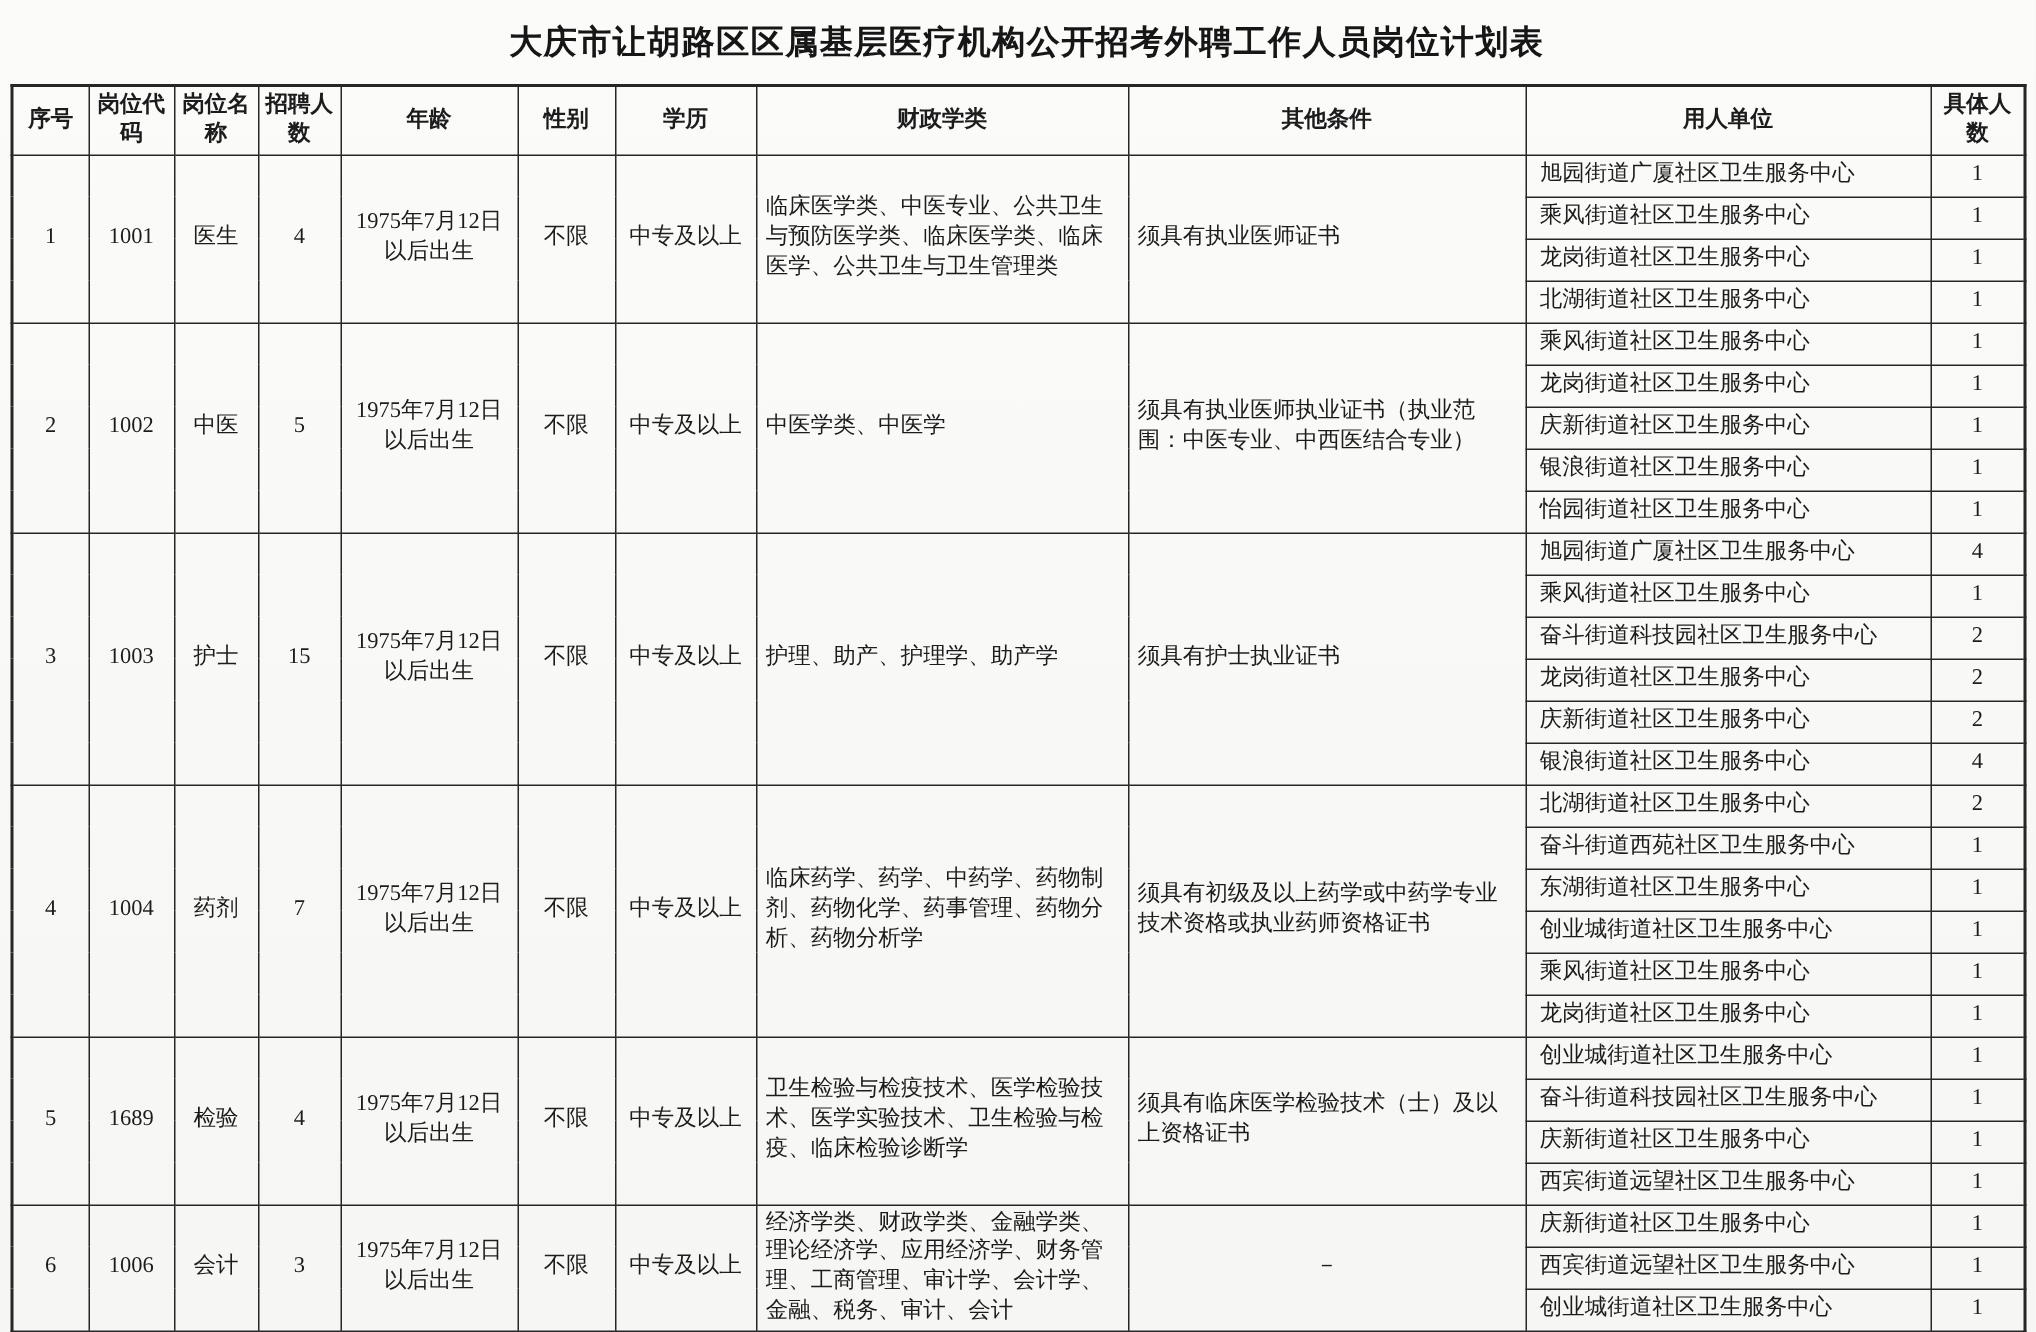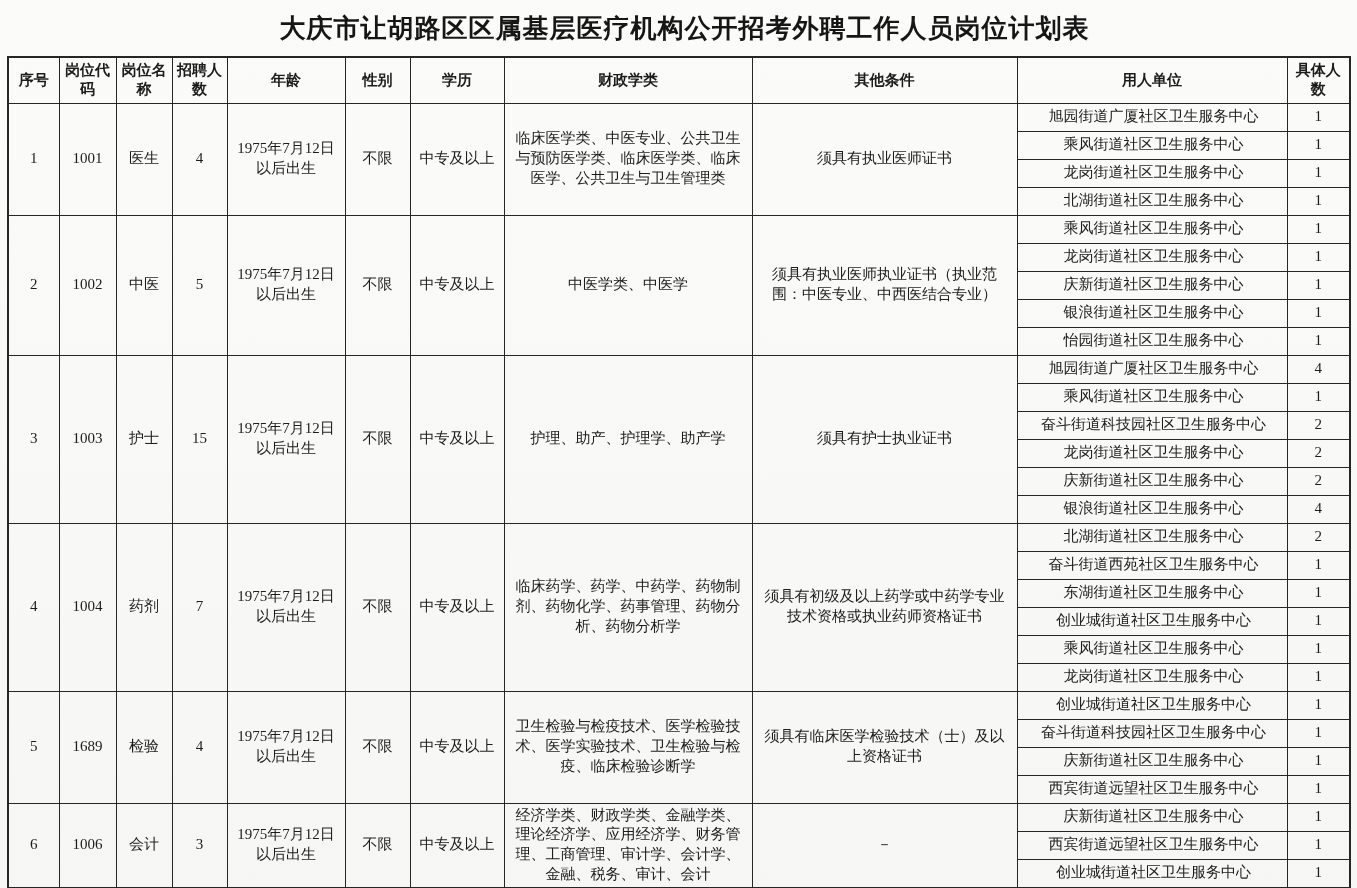--- a/index.html
+++ b/index.html
@@ -16,21 +16,21 @@
     box-sizing: border-box;
     overflow: hidden;
   }
   .title-band {
     height: 56px;
     display: flex;
     align-items: center;
     justify-content: center;
   }
   .page-title {
-    font-size: 26px;
+    font-size: 22px;
     font-weight: 700;
     letter-spacing: 1px;
     color: #161616;
     margin-left: 12px;
   }
   table.plan {
     border-collapse: collapse;
     table-layout: fixed;
     margin-left: 7px;
     width: 1342px;
@@ -50,21 +50,21 @@
   }
   thead tr { height: 46px; }
   tbody tr { height: 28px; }
   td {
     font-size: 15px;
     line-height: 1.32;
     vertical-align: middle;
     word-break: break-all;
   }
   td.center { text-align: center; padding: 1px 3px; }
-  td.left   { text-align: center;   padding: 2px 6px; }
+  td.left   { text-align: left;   padding: 2px 6px; }
   td.unit   { padding-left: 9px; }
 </style>
 </head>
 <body>
 
 <div class="page">
   <div class="title-band">
     <div class="page-title">大庆市让胡路区区属基层医疗机构公开招考外聘工作人员岗位计划表</div>
   </div>
 

